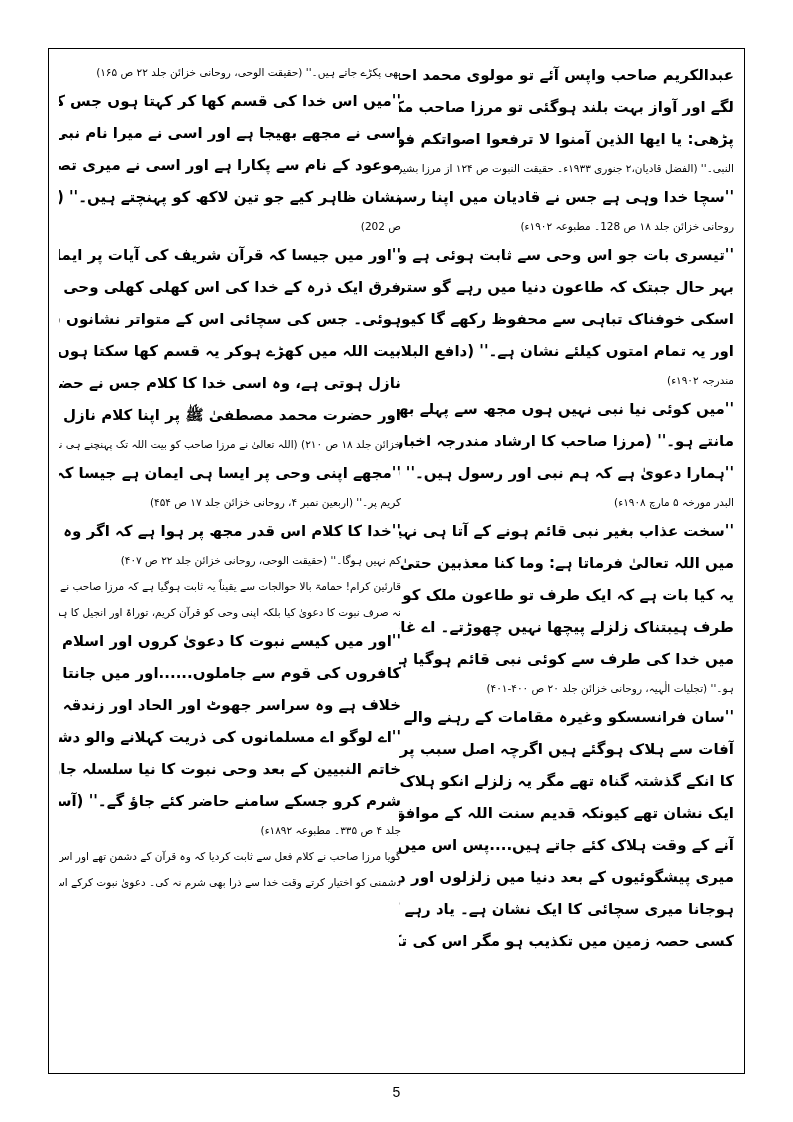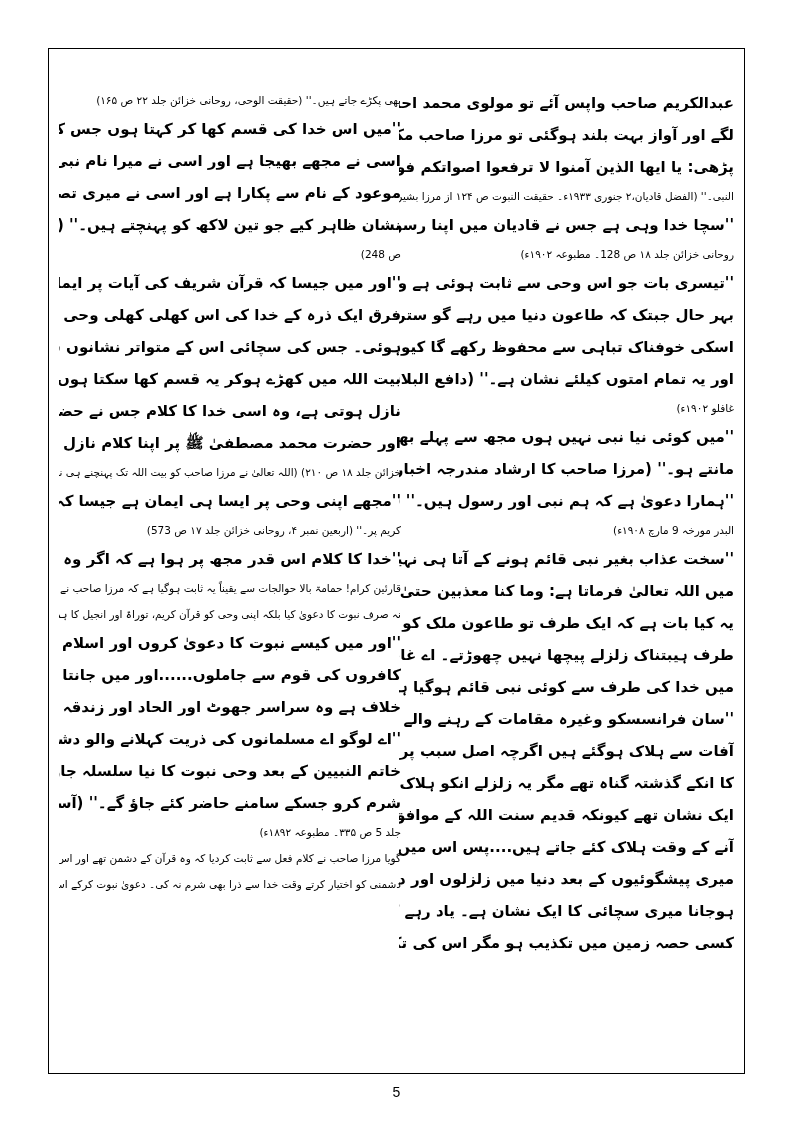--- a/index.html
+++ b/index.html
@@ -1,21 +1,21 @@
 <!DOCTYPE html>
 <html><head>
 <meta charset="utf-8">
 <style>
   html, body { margin:0; padding:0; background:#ffffff; }
   body { width:793px; height:1122px; position:relative; overflow:hidden;
          font-family:"DejaVu Sans", sans-serif; color:#000; }
   .frame { position:absolute; left:48px; top:48px; width:697px; height:1026px;
            border:1px solid #000; box-sizing:border-box; }
   .col { position:absolute; top:10px; direction:rtl; text-align:justify;
-         text-align-last:right;margin-top:28px; }
+         text-align-last:right; }
   .col-right { right:10px; width:335px; }
   .col-left { left:10px; width:342px; }
   .ln { display:block; white-space:nowrap; overflow:hidden; height:32px;
         line-height:32px; font-size:15px; font-weight:bold; }
   .ln.cite { font-size:10.5px; font-weight:normal; height:26px; line-height:26px; }
   .page-number { position:absolute; left:0; width:793px; top:1084px;
                  text-align:center; font-family:"Liberation Sans", sans-serif;
                  font-size:14px; }
 </style>
 </head>
@@ -26,63 +26,65 @@
       <span class="ln">عبدالکریم صاحب واپس آئے تو مولوی محمد احسن صاحب ان سے لڑنے</span>
       <span class="ln">لگے اور آواز بہت بلند ہوگئی تو مرزا صاحب مکان سے نکلے اور یہ آیت</span>
       <span class="ln">پڑھی: یا ایھا الذین آمنوا لا ترفعوا اصواتکم فوق صوت</span>
       <span class="ln cite">النبی۔'' (الفضل قادیان،۲ جنوری ۱۹۳۳ء۔ حقیقت النبوت ص ۱۲۴ از مرزا بشیر الدین محمود)</span>
       <span class="ln">''سچا خدا وہی ہے جس نے قادیان میں اپنا رسول بھیجا۔'' (دافع البلاء،</span>
       <span class="ln cite">روحانی خزائن جلد ۱۸ ص 128۔ مطبوعہ ۱۹۰۲ء)</span>
       <span class="ln">''تیسری بات جو اس وحی سے ثابت ہوئی ہے وہ یہ ہے کہ خدا تعالیٰ</span>
       <span class="ln">بہر حال جبتک کہ طاعون دنیا میں رہے گو ستر برس تک رہے قادیان کو</span>
       <span class="ln">اسکی خوفناک تباہی سے محفوظ رکھے گا کیونکہ یہ اسکے رسول کا تخت گاہ ہے</span>
       <span class="ln">اور یہ تمام امتوں کیلئے نشان ہے۔'' (دافع البلاء، روحانی خزائن جلد ۱۸ ص ۲۳۰۔</span>
-      <span class="ln cite">غافلو ۱۹۰۲ء)</span>
+      <span class="ln cite">مندرجہ ۱۹۰۲ء)</span>
       <span class="ln">''میں کوئی نیا نبی نہیں ہوں مجھ سے پہلے بھی نبی گذرے ہیں جنہیں تم سچا</span>
       <span class="ln">مانتے ہو۔'' (مرزا صاحب کا ارشاد مندرجہ اخبار البدر مورخہ ۱۹ اپریل ۱۹۰۸ء)</span>
       <span class="ln">''ہمارا دعویٰ ہے کہ ہم نبی اور رسول ہیں۔'' (مرزا صاحب کا بیان مندرجہ اخبار</span>
-      <span class="ln cite">البدر مورخہ 9 مارچ ۱۹۰۸ء)</span>
+      <span class="ln cite">البدر مورخہ ۵ مارچ ۱۹۰۸ء)</span>
       <span class="ln">''سخت عذاب بغیر نبی قائم ہونے کے آتا ہی نہیں جیسا کہ قرآن شریف</span>
       <span class="ln">میں اللہ تعالیٰ فرماتا ہے: وما کنا معذبین حتیٰ نبعث رسولا۔ پھر</span>
       <span class="ln">یہ کیا بات ہے کہ ایک طرف تو طاعون ملک کو کھا رہی ہے اور دوسری</span>
       <span class="ln">طرف ہیبتناک زلزلے پیچھا نہیں چھوڑتے۔ اے غافلو! تلاش کرو شاید تم</span>
       <span class="ln">میں خدا کی طرف سے کوئی نبی قائم ہوگیا ہے جس کی تم تکذیب کر رہے</span>
+      <span class="ln cite">ہو۔'' (تجلیات الٰہیہ، روحانی خزائن جلد ۲۰ ص ۴۰۰-۴۰۱)</span>
       <span class="ln">''سان فرانسسکو وغیرہ مقامات کے رہنے والے جو زلزلے اور دوسری</span>
       <span class="ln">آفات سے ہلاک ہوگئے ہیں اگرچہ اصل سبب پر عذاب نازل ہونے</span>
       <span class="ln">کا انکے گذشتہ گناہ تھے مگر یہ زلزلے انکو ہلاک کرنے والے میری سچائی کا</span>
       <span class="ln">ایک نشان تھے کیونکہ قدیم سنت اللہ کے موافق شریر لوگ کسی رسول کے</span>
       <span class="ln">آنے کے وقت ہلاک کئے جاتے ہیں....پس اس میں کیا شک ہے کہ</span>
       <span class="ln">میری پیشگوئیوں کے بعد دنیا میں زلزلوں اور دوسری آفات کا شروع</span>
       <span class="ln">ہوجانا میری سچائی کا ایک نشان ہے۔ یاد رہے کہ خدا کے رسول کی خواہ</span>
       <span class="ln">کسی حصہ زمین میں تکذیب ہو مگر اس کی تکذیب کے وقت دوسری مجرم</span>
     </div>
   <div class="col col-left" id="left-col">
       <span class="ln cite">بھی پکڑے جاتے ہیں۔'' (حقیقت الوحی، روحانی خزائن جلد ۲۲ ص ۱۶۵)</span>
       <span class="ln">''میں اس خدا کی قسم کھا کر کہتا ہوں جس کے ہاتھ میں میری جان ہے کہ</span>
       <span class="ln">اسی نے مجھے بھیجا ہے اور اسی نے میرا نام نبی رکھا ہے اسی نے مجھے مسیح</span>
       <span class="ln">موعود کے نام سے پکارا ہے اور اسی نے میری تصدیق کیلئے بڑے بڑے</span>
       <span class="ln">نشان ظاہر کیے جو تین لاکھ کو پہنچتے ہیں۔'' (تتمہ حقیقت الوحی، روحانی خزائن جلد ۲۲</span>
-      <span class="ln cite">ص 248)</span>
+      <span class="ln cite">ص 202)</span>
       <span class="ln">''اور میں جیسا کہ قرآن شریف کی آیات پر ایمان رکھتا ہوں ایسا ہی بغیر</span>
       <span class="ln">فرق ایک ذرہ کے خدا کی اس کھلی کھلی وحی پر ایمان لاتا ہوں جو مجھے</span>
       <span class="ln">ہوئی۔ جس کی سچائی اس کے متواتر نشانوں سے مجھ پر کھل گئی ہے اور میں</span>
       <span class="ln">بیت اللہ میں کھڑے ہوکر یہ قسم کھا سکتا ہوں کہ وہ پاک وحی جو میرے پر</span>
       <span class="ln">نازل ہوتی ہے، وہ اسی خدا کا کلام جس نے حضرت موسیٰ اور حضرت عیسیٰ</span>
       <span class="ln">اور حضرت محمد مصطفیٰ ﷺ پر اپنا کلام نازل کیا تھا۔'' (ایک غلطی کا ازالہ، روحانی</span>
       <span class="ln cite">خزائن جلد ۱۸ ص ۲۱۰) (اللہ تعالیٰ نے مرزا صاحب کو بیت اللہ تک پہنچنے ہی نہ دیا...للمولف)</span>
       <span class="ln">''مجھے اپنی وحی پر ایسا ہی ایمان ہے جیسا کہ توراۃ اور انجیل اور قرآن</span>
-      <span class="ln cite">کریم پر۔'' (اربعین نمبر ۴، روحانی خزائن جلد ۱۷ ص 573)</span>
+      <span class="ln cite">کریم پر۔'' (اربعین نمبر ۴، روحانی خزائن جلد ۱۷ ص ۴۵۴)</span>
       <span class="ln">''خدا کا کلام اس قدر مجھ پر ہوا ہے کہ اگر وہ تمام لکھا جائے تو بیس جزء سے</span>
+      <span class="ln cite">کم نہیں ہوگا۔'' (حقیقت الوحی، روحانی خزائن جلد ۲۲ ص ۴۰۷)</span>
       <span class="ln cite">قارئین کرام! حمامۃ بالا حوالجات سے یقیناً یہ ثابت ہوگیا ہے کہ مرزا صاحب نے</span>
       <span class="ln cite">نہ صرف نبوت کا دعویٰ کیا بلکہ اپنی وحی کو قرآن کریم، توراۃ اور انجیل کا ہم پلہ</span>
       <span class="ln">''اور میں کیسے نبوت کا دعویٰ کروں اور اسلام سے خارج ہوجاؤں اور</span>
       <span class="ln">کافروں کی قوم سے جاملوں......اور میں جانتا ہوں کہ جو بھی قرآن کے</span>
       <span class="ln">خلاف ہے وہ سراسر جھوٹ اور الحاد اور زندقہ ہے۔'' (حمامۃ البشریٰ، روحانی</span>
       <span class="ln">''اے لوگو اے مسلمانوں کی ذریت کہلانے والو دشمن قرآن نہ بنو اور</span>
       <span class="ln">خاتم النبیین کے بعد وحی نبوت کا نیا سلسلہ جاری نہ کرو اور اس خدا سے</span>
       <span class="ln">شرم کرو جسکے سامنے حاضر کئے جاؤ گے۔'' (آسمانی فیصلہ، روحانی خزائن</span>
-      <span class="ln cite">جلد 5 ص ۳۳۵۔ مطبوعہ ۱۸۹۲ء)</span>
+      <span class="ln cite">جلد ۴ ص ۳۳۵۔ مطبوعہ ۱۸۹۲ء)</span>
       <span class="ln cite">گویا مرزا صاحب نے کلام فعل سے ثابت کردیا کہ وہ قرآن کے دشمن تھے اور اس</span>
       <span class="ln cite">دشمنی کو اختیار کرتے وقت خدا سے ذرا بھی شرم نہ کی۔ دعویٰ نبوت کرکے اسلام سے</span>
     </div>
 </div>
 
 <div class="page-number">5</div>
 
 </body></html>

